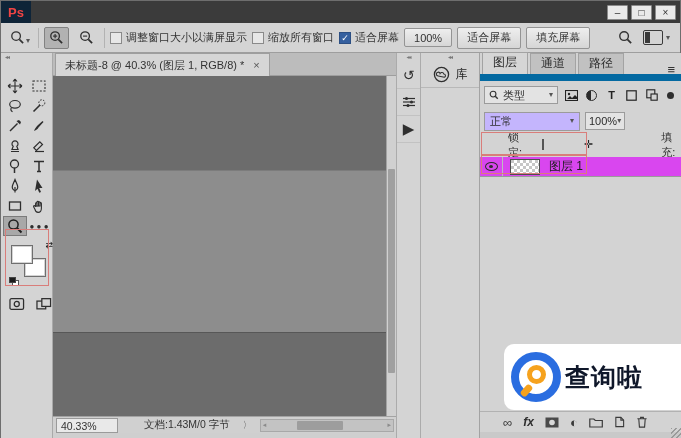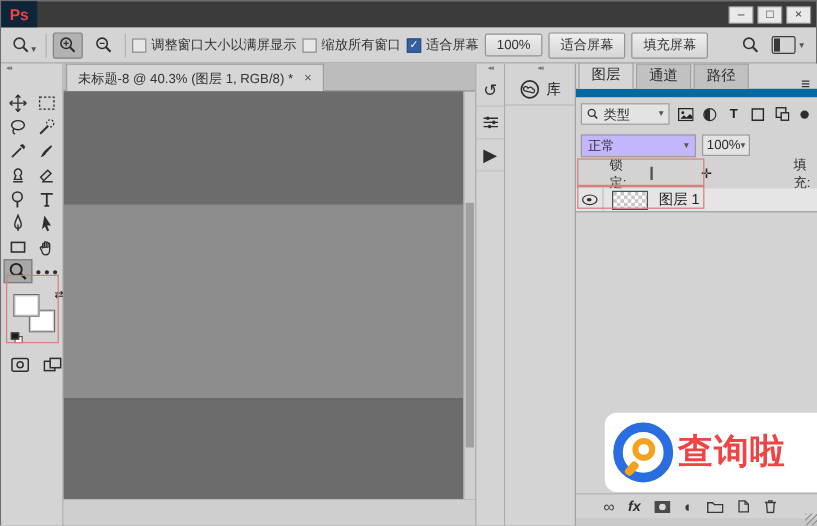--- a/index.html
+++ b/index.html
@@ -84,21 +84,21 @@
   .fdot{width:7px;height:7px;border-radius:50%;background:#2e2e2e;margin-left:2px;}
   .blendrow{position:absolute;left:4px;top:58px;right:4px;height:20px;display:flex;align-items:center;gap:5px;}
   .selbox{height:19px;background:#c4b5fd;border:1px solid #9b9b9b;display:flex;align-items:center;padding:0 5px;}
   .selbox .caret{margin-left:auto;}
   .blendbox{width:96px;}
   .valbox{width:40px;height:18px;background:#e3e3e3;border:1px solid #9b9b9b;display:flex;align-items:center;justify-content:space-between;padding:0 3px;}
   .lockrow{position:absolute;left:4px;top:82px;right:4px;height:19px;display:flex;align-items:center;gap:20px;margin-left:24px;}
   .checker-sm{width:11px;height:11px;background:repeating-conic-gradient(#666 0 25%,#fff 0 50%) 0 0/5.5px 5.5px;border:1px solid #555;}
   .layers{position:absolute;left:0;top:104px;width:100%;}
   .lrow{display:flex;align-items:center;height:20px;border-bottom:1px solid #c4c4c4;}
-  .lrow.selected{background:#e5e5e5;border-bottom-color:#9a9a9a;align-items:center;}
+  .lrow.selected{background:#d946ef;border-bottom-color:#9a9a9a;align-items:center;}
   .eyecell{width:23px;height:100%;display:flex;align-items:center;justify-content:center;border-right:1px solid #bdbdbd;}
   .eye{width:13px;height:9px;border:1px solid #2e2e2e;border-radius:50%;position:relative;}
   .eye::after{content:"";position:absolute;left:3.5px;top:2px;width:4px;height:3px;background:#2e2e2e;border-radius:50%;}
   .thumb{width:30px;height:16px;border:1px solid #4f4f4f;margin-left:7px;}
   .thumb.checker{background:repeating-conic-gradient(#fff 0 25%,#c6c6c6 0 50%) 0 0/6px 6px;}
   .thumb.gray{background:#9a9a9a;}
   .lname{margin-left:9px;font-size:12px;color:#1d1d1d;}
   .llock{margin-left:auto;margin-right:12px;display:flex;}
   .bottomicons{position:absolute;left:0;top:358px;width:100%;height:21px;display:flex;align-items:center;gap:11px;padding-left:23px;border-top:1px solid #b2b2b2;background:#d3d3d3;}
   .bi{display:flex;align-items:center;justify-content:center;color:#3a3a3a;font-size:13px;}
@@ -106,21 +106,21 @@
   .panel-bottom{position:absolute;left:0;top:379px;width:100%;height:7px;background:#c9c9c9;}
   .grip{position:absolute;right:1px;bottom:1px;width:10px;height:10px;background:repeating-linear-gradient(135deg,#9a9a9a 0 1px,transparent 1px 3.5px);}
 
   
   .watermark{position:absolute;right:0;top:291px;width:178px;height:66px;background:#ffffff;border-radius:10px 0 0 10px;display:flex;align-items:center;padding-left:6px;z-index:5;}
   .wlogo{position:relative;width:52px;height:52px;flex:0 0 auto;}
   .wring{position:absolute;left:1px;top:1px;width:50px;height:50px;border:8px solid #2a6de0;border-radius:50%;}
   .wglass{position:absolute;left:17px;top:14px;width:19px;height:19px;border:5.5px solid #f6a21d;border-radius:50%;}
   .whandle{position:absolute;left:13px;top:33px;width:7px;height:13px;background:#f6a21d;border-radius:3px;transform:rotate(42deg);}
   .wtext{margin-left:3px;display:flex;flex-direction:column;align-items:flex-start;line-height:1;}
-  .wtitle{font-size:29px;font-weight:bold;color:#ef4444;letter-spacing:1px;white-space:nowrap;}
+  .wtitle{font-size:25px;font-weight:bold;color:#0f172a;letter-spacing:1px;white-space:nowrap;}
   .wdomain{font-size:14.5px;font-weight:bold;color:#111;margin-top:2px;letter-spacing:.5px;}
 
   
   .red-box{position:absolute;border:1px solid #d97d7a;pointer-events:none;z-index:9;}
 </style>
 </head>
 <body>
 
 <div id="app">
 
@@ -301,20 +301,30 @@
       <div class="tab">
         <span>未标题-8 @ 40.3% (图层 1, RGB/8) *</span>
         <span class="tab-close">×</span>
       </div>
     </div>
     <div class="canvas">
       <div class="band-doc"></div>
       <div class="vscroll">
         <div class="vthumb"></div>
       </div>
+    </div>
+    <div class="statusbar">
+      <span class="zoomfield">40.33%</span>
+      <span class="docinfo">文档:1.43M/0 字节</span>
+      <span class="st-arrow">〉</span>
+      <span class="hscroll">
+        <span>◂</span>
+        <span class="hthumb"></span>
+        <span>▸</span>
+      </span>
     </div>
   </div>
 
   <div class="strip1">
     <div class="strip-head">◂◂</div>
     <div class="sicon">
         <span>↺</span>
       </div>
     <div class="sicon">
       <svg width="14" height="14" viewBox="0 0 14 14">

